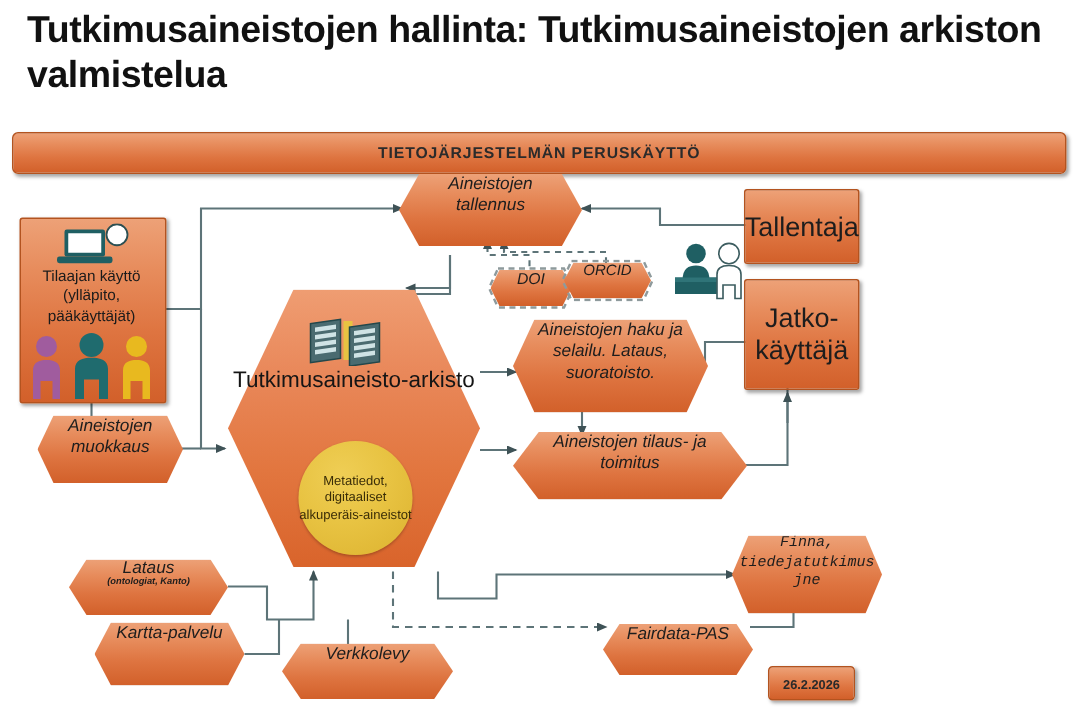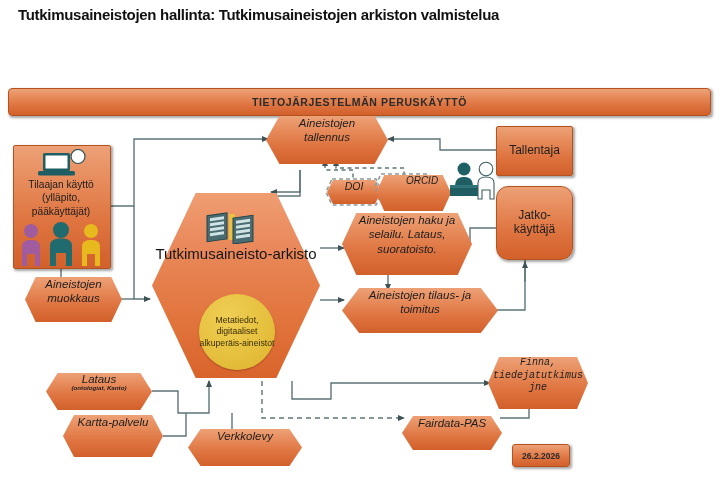--- a/index.html
+++ b/index.html
@@ -1,21 +1,21 @@
 <!DOCTYPE html>
 <html><head>
 <meta charset="utf-8">
 <style>
   html,body{margin:0;padding:0;background:#ffffff;}
   body{width:720px;height:484px;position:relative;overflow:hidden;
        font-family:"Liberation Sans",sans-serif;}
 
   #page-title{
     position:absolute;left:18px;top:6px;width:686px;
-    font-size:15px;font-weight:bold;color:#111111;line-height:1.18;
+    font-size:25px;font-weight:bold;color:#111111;line-height:1.18;
     letter-spacing:-0.3px;
   }
 
   #canvas{position:absolute;left:0;top:0;width:720px;height:484px;}
   #wires{position:absolute;left:0;top:0;width:720px;height:484px;}
 
   
   .org{
     background:linear-gradient(180deg,#eda177 0%,#e78c5c 28%,#de7440 62%,#d2602a 100%);
     border:1px solid #b3531f;
@@ -28,21 +28,21 @@
     display:flex;align-items:center;justify-content:center;
     border-radius:4px;
   }
   #banner .txt{
     font-size:10.5px;font-weight:bold;color:#2b2b2b;letter-spacing:.6px;
   }
 
   
   .rect{position:absolute;display:flex;align-items:center;justify-content:center;
         text-align:center;color:#1d1d1d;}
-  .rect .txt{font-size:12px;line-height:1.15;padding:0 4px;text-align:center;}
+  .rect .txt{font-size:18px;line-height:1.15;padding:0 4px;text-align:center;}
 
   
   .hex{position:absolute;display:flex;align-items:flex-start;justify-content:center;
        text-align:center;color:#1d1d1d;
        background:linear-gradient(180deg,#eda177 0%,#e78c5c 28%,#de7440 62%,#d2602a 100%);
        -webkit-clip-path:polygon(11% 0,89% 0,100% 50%,89% 100%,11% 100%,0 50%);
        clip-path:polygon(11% 0,89% 0,100% 50%,89% 100%,11% 100%,0 50%);
        filter:drop-shadow(1.5px 1.5px 1.8px rgba(0,0,0,.35));}
   .hex .txt{font-style:italic;font-size:11.5px;line-height:1.25;padding:0 10px;}
 
@@ -212,37 +212,37 @@
   <svg class="txtlabel" style="left:325px;top:178px;" width="58" height="28" viewBox="0 0 58 28">
     <polygon points="7,1 51,1 57,14 51,27 7,27 1,14" fill="none" stroke="#8e9a9c" stroke-width="1.6" stroke-dasharray="4,3"></polygon>
   </svg>
   <div class="hex" style="left:327px;top:180px;width:54px;height:24px;">
     <span class="txt" style="font-size:10.5px;">DOI</span>
   </div>
 
   <svg class="txtlabel" style="left:374px;top:173px;" width="62" height="28" viewBox="0 0 62 28">
     <polygon points="7,1 55,1 61,14 55,27 7,27 1,14" fill="none" stroke="#8e9a9c" stroke-width="1.6" stroke-dasharray="4,3"></polygon>
   </svg>
-  <div class="hex" style="left:376px;top:175px;width:58px;height:36px;padding-left:17px;">
+  <div class="hex" style="left:376px;top:175px;width:58px;height:24px;">
     <span class="txt" style="font-size:10px;">ORCID</span>
   </div>
 
   <div class="hex" style="left:342px;top:213px;width:130px;height:62px;">
     <span class="txt">Aineistojen haku ja selailu. Lataus, suoratoisto.</span>
   </div>
 
   <div class="hex" style="left:342px;top:288px;width:156px;height:45px;">
     <span class="txt">Aineistojen tilaus- ja toimitus</span>
   </div>
 
   <div class="rect org" style="left:496px;top:126px;width:75px;height:48px;border-radius:2px;">
     <span class="txt">Tallentaja</span>
   </div>
 
-  <div class="rect org" style="left:496px;top:186px;width:75px;height:72px;border-radius:12px;">
+  <div class="rect org" style="left:496px;top:186px;width:75px;height:72px;border-radius:2px;">
     <span class="txt">Jatko-käyttäjä</span>
   </div>
 
   <svg class="txtlabel" style="left:450px;top:161px;" width="48" height="40" viewBox="0 0 48 40">
     <circle cx="14" cy="8" r="6.5" fill="#1f5f63"></circle>
     <path d="M5,26 C5,18 9,16 14,16 C19,16 23,18 23,26 Z" fill="#1f5f63"></path>
     <rect x="0" y="24" width="28" height="11" fill="#1f5f63"></rect>
     <rect x="0" y="24" width="28" height="3" fill="#2f7478"></rect>
     <circle cx="36" cy="8" r="6.8" fill="#ffffff" stroke="#3d5d60" stroke-width="1.1"></circle>
     <path d="M28,38 L28,22 C28,17.5 31.5,16 36,16 C40.5,16 44,17.5 44,22 L44,38 L40,38 L40,29 L32,29 L32,38 Z" fill="#ffffff" stroke="#3d5d60" stroke-width="1.1"></path>

